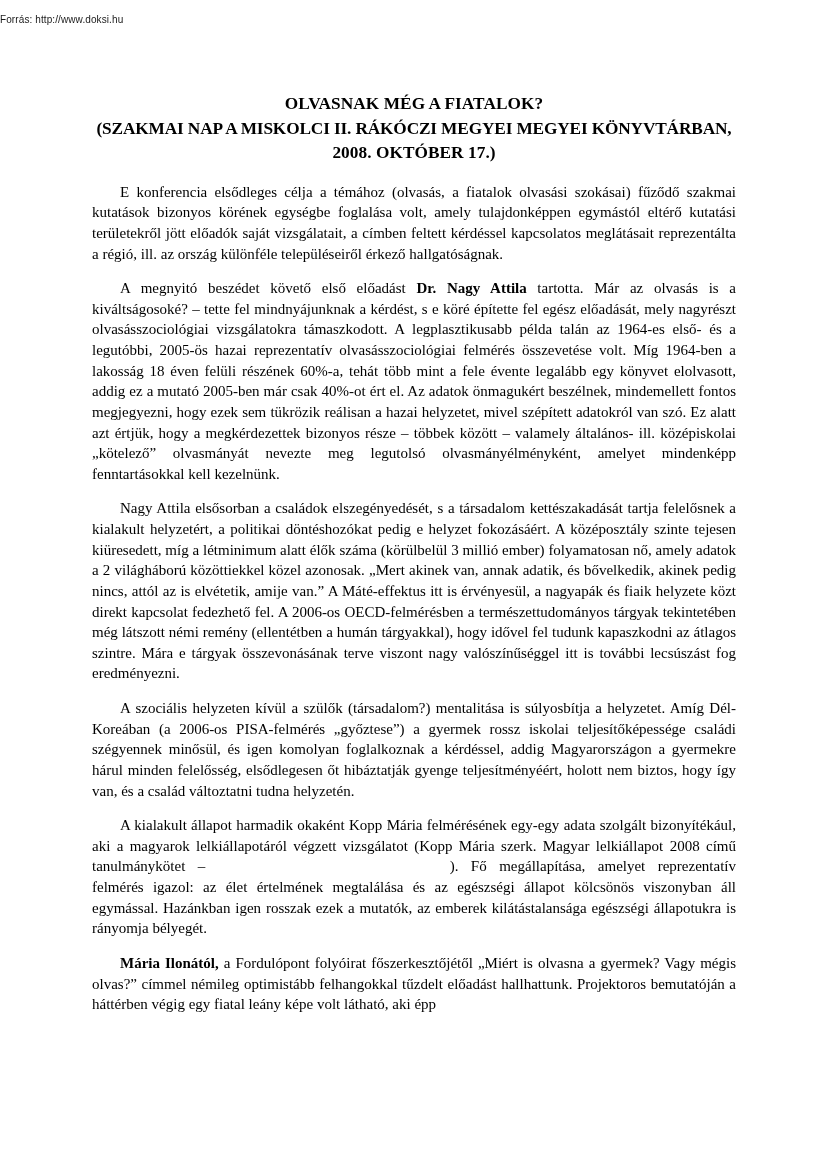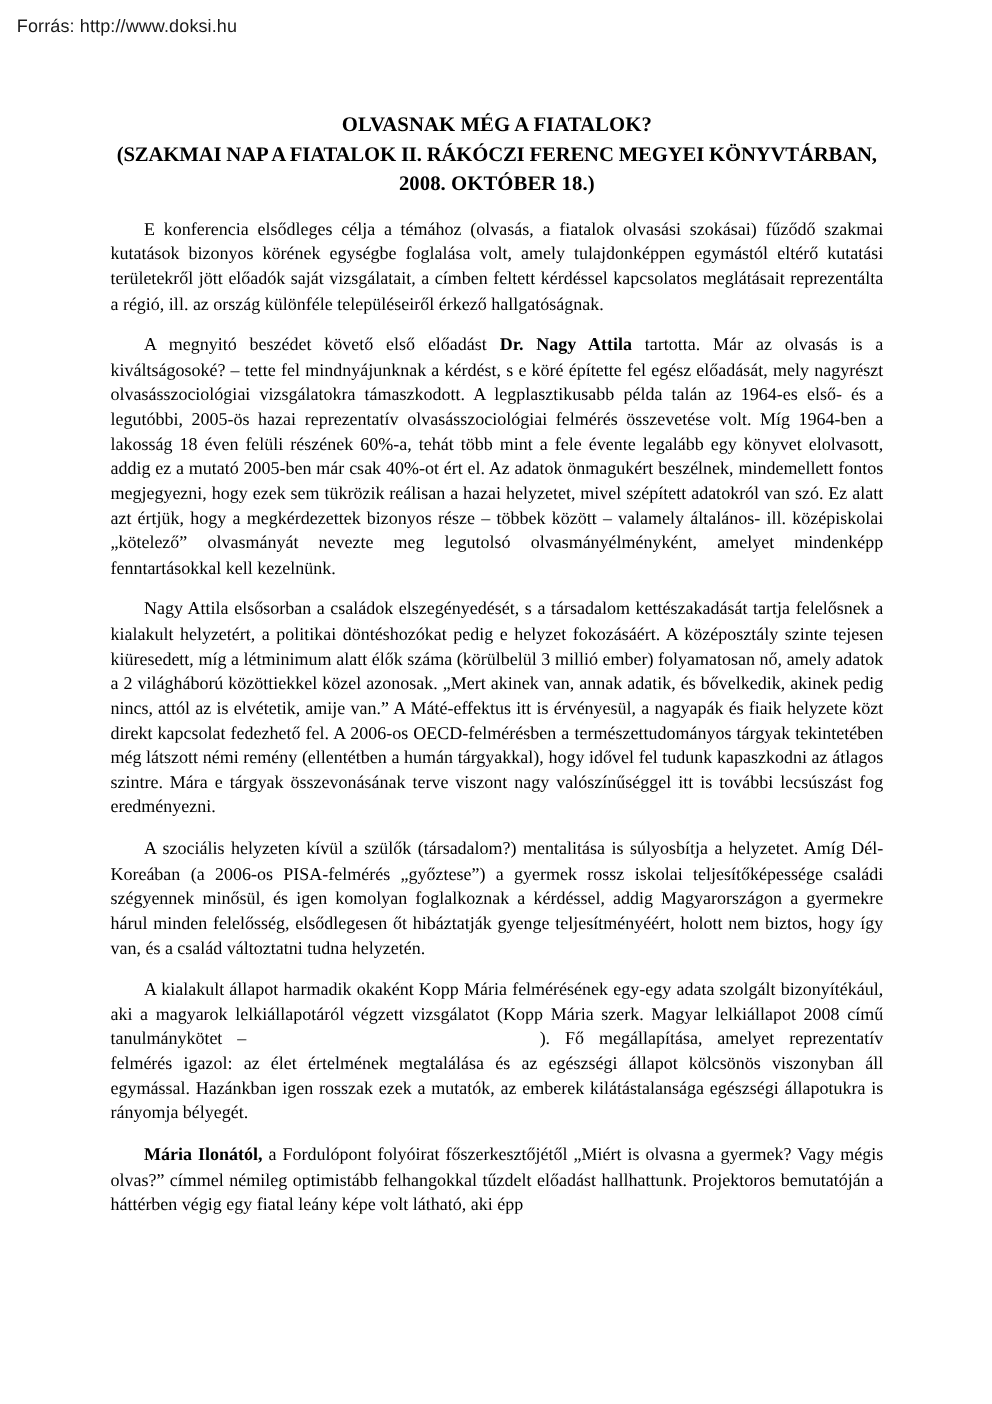--- a/index.html
+++ b/index.html
@@ -14,23 +14,23 @@
     position: relative;
     overflow: hidden;
     font-family: "Liberation Serif", "DejaVu Serif", serif;
     color: #000000;
   }
 
   
   .source-header {
     position: absolute;
     top: 14px;
-    left: 14px;
+    left: 0;
     font-family: "Liberation Sans", "DejaVu Sans", sans-serif;
-    font-size: 15px;
+    font-size: 10px;
     line-height: 1.2;
     color: #1a1a1a;
     letter-spacing: 0.1px;
     white-space: nowrap;
   }
 
   
   .page {
     position: absolute;
     top: 0;
@@ -81,22 +81,22 @@
 </style>
 </head>
 <body>
 
 <div class="source-header">Forrás: http://www.doksi.hu</div>
 
 <div class="page">
 
   <h1 class="doc-title">
     <span class="title-line">OLVASNAK MÉG A FIATALOK?</span>
-    <span class="title-line wide">(SZAKMAI NAP A FIATALOK II. RÁKÓCZI FERENC MEGYEI KÖNYVTÁRBAN,</span>
-    <span class="title-line">2008. OKTÓBER 18.)</span>
+    <span class="title-line wide">(SZAKMAI NAP A MISKOLCI II. RÁKÓCZI MEGYEI MEGYEI KÖNYVTÁRBAN,</span>
+    <span class="title-line">2008. OKTÓBER 17.)</span>
   </h1>
 
   <div class="body-copy">
 
     <p>
       <span>E konferencia elsődleges célja a témához (olvasás, a fiatalok olvasási szokásai) fűződő szakmai kutatások bizonyos körének egységbe foglalása volt, amely tulajdonképpen egymástól eltérő kutatási területekről jött előadók saját vizsgálatait, a címben feltett kérdéssel kapcsolatos meglátásait reprezentálta a régió, ill. az ország különféle településeiről érkező hallgatóságnak.</span>
     </p>
 
     <p>
       <span>A megnyitó beszédet követő első előadást </span><b>Dr. Nagy Attila</b><span> tartotta. Már az olvasás is a kiváltságosoké? – tette fel mindnyájunknak a kérdést, s e köré építette fel egész előadását, mely nagyrészt olvasásszociológiai vizsgálatokra támaszkodott. A legplasztikusabb példa talán az 1964-es első- és a legutóbbi, 2005-ös hazai reprezentatív olvasásszociológiai felmérés összevetése volt. Míg 1964-ben a lakosság 18 éven felüli részének 60%-a, tehát több mint a fele évente legalább egy könyvet elolvasott, addig ez a mutató 2005-ben már csak 40%-ot ért el. Az adatok önmagukért beszélnek, mindemellett fontos megjegyezni, hogy ezek sem tükrözik reálisan a hazai helyzetet, mivel szépített adatokról van szó. Ez alatt azt értjük, hogy a megkérdezettek bizonyos része – többek között – valamely általános- ill. középiskolai „kötelező” olvasmányát nevezte meg legutolsó olvasmányélményként, amelyet mindenképp fenntartásokkal kell kezelnünk.</span>

